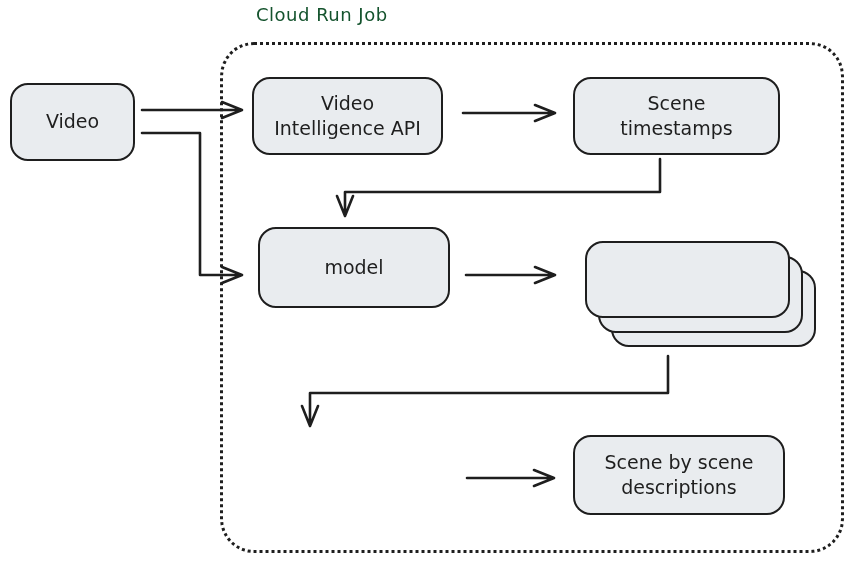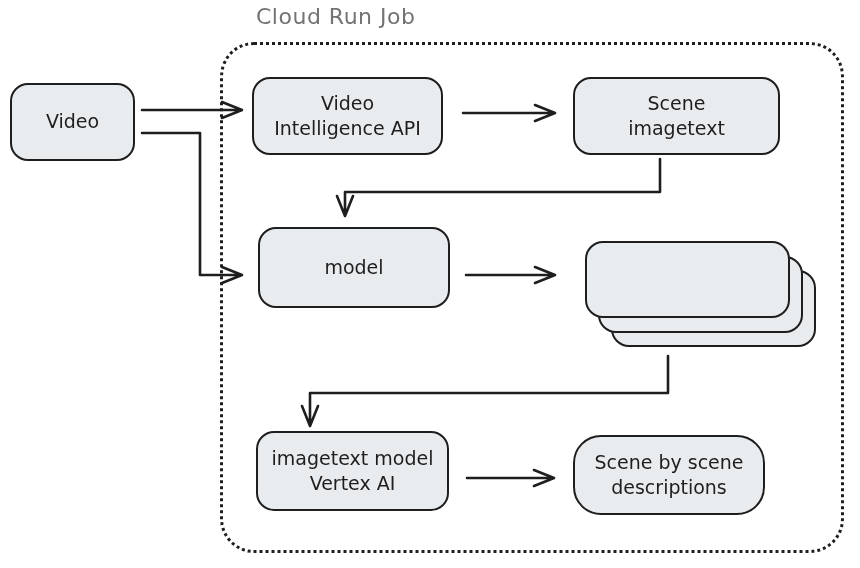--- a/index.html
+++ b/index.html
@@ -9,23 +9,23 @@
     height: 568px;
     background: #ffffff;
     font-family: "DejaVu Sans", sans-serif;
     color: #1e1e1e;
     overflow: hidden;
   }
   .container-label {
     position: absolute;
     left: 256px;
     top: 4px;
-    font-size: 22px;
+    font-size: 18px;
     letter-spacing: 0.5px;
-    color: #737373;
+    color: #14532d;
     white-space: nowrap;
   }
   .dotted-container {
     position: absolute;
     left: 220px;
     top: 42px;
     width: 624px;
     height: 511px;
     border: 3px dotted #1e1e1e;
     border-radius: 34px;
@@ -49,21 +49,21 @@
   .node span { white-space: pre-line; }
   #n-video     { left: 10px;  top: 83px;  width: 125px; height: 78px; }
   #n-via       { left: 252px; top: 77px;  width: 191px; height: 78px; }
   #n-scenets   { left: 573px; top: 77px;  width: 207px; height: 78px; }
   #n-ffmpeg    { left: 258px; top: 227px; width: 192px; height: 81px; }
   #n-capture   { left: 572px; top: 226px; width: 205px; height: 77px; z-index: 5; }
   .stack-card.s1 { left: 585px; top: 241px; width: 205px; height: 77px; z-index: 4; }
   .stack-card.s2 { left: 598px; top: 256px; width: 205px; height: 77px; z-index: 3; }
   .stack-card.s3 { left: 611px; top: 270px; width: 205px; height: 77px; z-index: 2; }
   #n-imagetext { left: 256px; top: 431px; width: 193px; height: 80px; }
-  #n-scenedesc { left: 573px; top: 435px; width: 192px; height: 80px; border-radius: 28px; }
+  #n-scenedesc { left: 573px; top: 435px; width: 212px; height: 80px; }
   svg.edges {
     position: absolute;
     left: 0; top: 0;
     width: 860px; height: 568px;
     pointer-events: none;
     z-index: 6;
   }
   svg.edges path {
     stroke: #1e1e1e;
     stroke-width: 2.6;
@@ -85,35 +85,31 @@
     <span>Video</span>
   </div>
 
   <div class="node" id="n-via">
     <span>Video
 Intelligence API</span>
   </div>
 
   <div class="node" id="n-scenets">
     <span>Scene
-imagetext</span>
+timestamps</span>
   </div>
 
   <div class="node" id="n-ffmpeg">
     <span>model</span>
   </div>
 
   <div class="node stack-card s3"></div>
   <div class="node stack-card s2"></div>
   <div class="node stack-card s1"></div>
 
-  <div class="node" id="n-imagetext">
-    <span>imagetext model
-Vertex AI</span>
-  </div>
 
   <div class="node" id="n-scenedesc">
     <span>Scene by scene
 descriptions</span>
   </div>
 
   <svg class="edges" viewBox="0 0 860 568" xmlns="http://www.w3.org/2000/svg">
     <path d="M142,110 H240 M222,102 L242,110 L222,118"></path>
     <path d="M142,133 H200 V275 H240 M222,267 L242,275 L222,283"></path>
     <path d="M463,113 H553 M535,105 L555,113 L535,121"></path>

